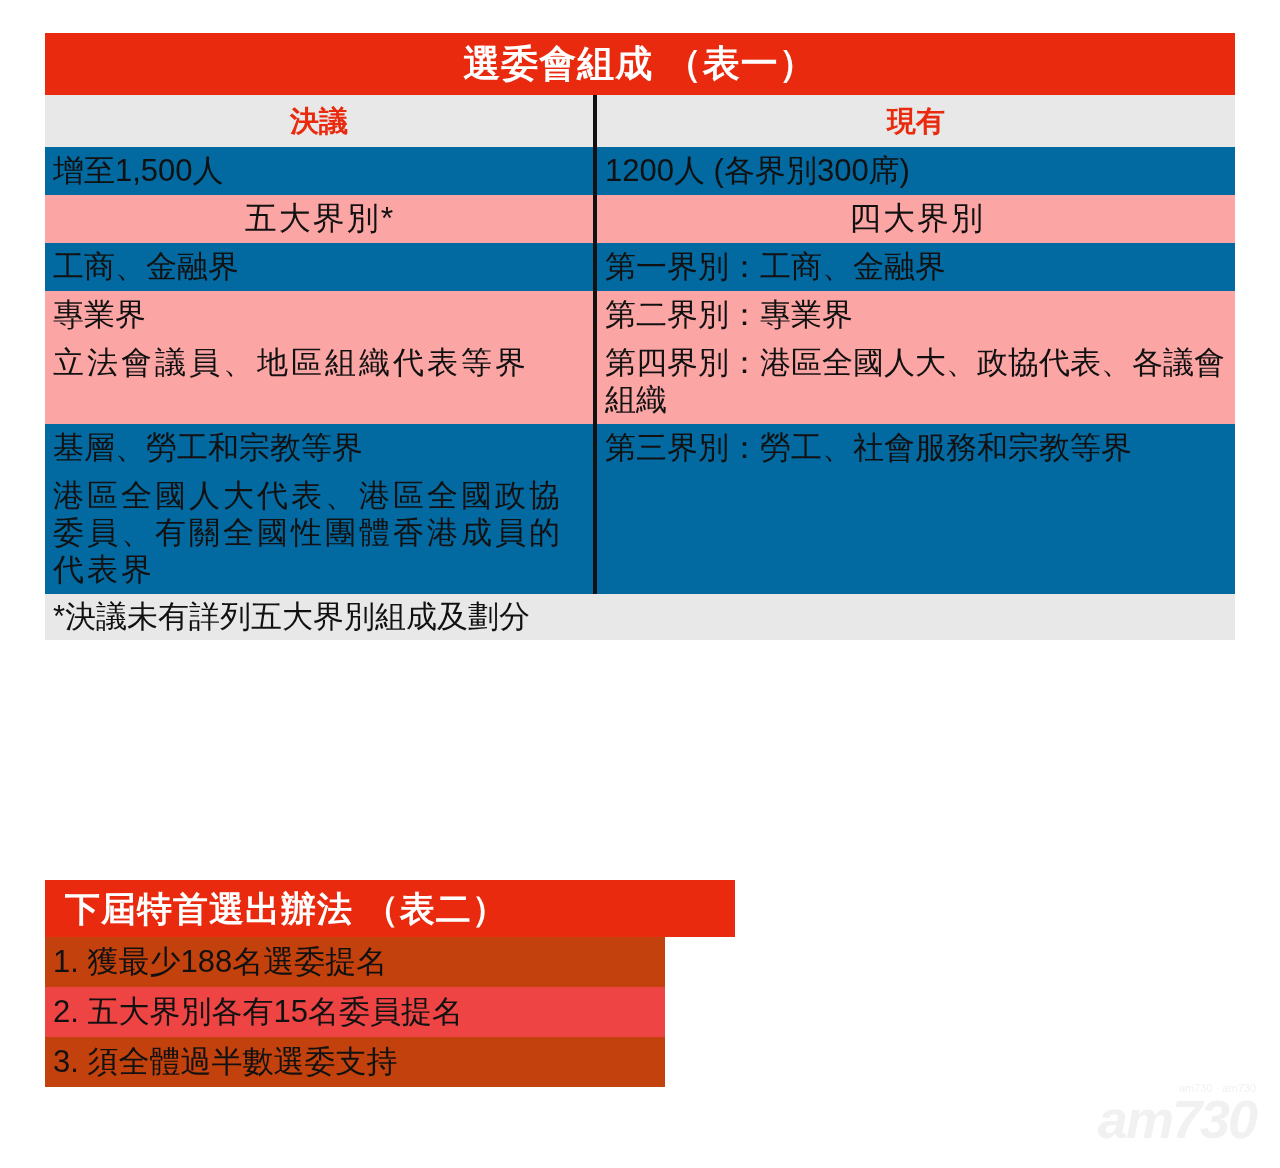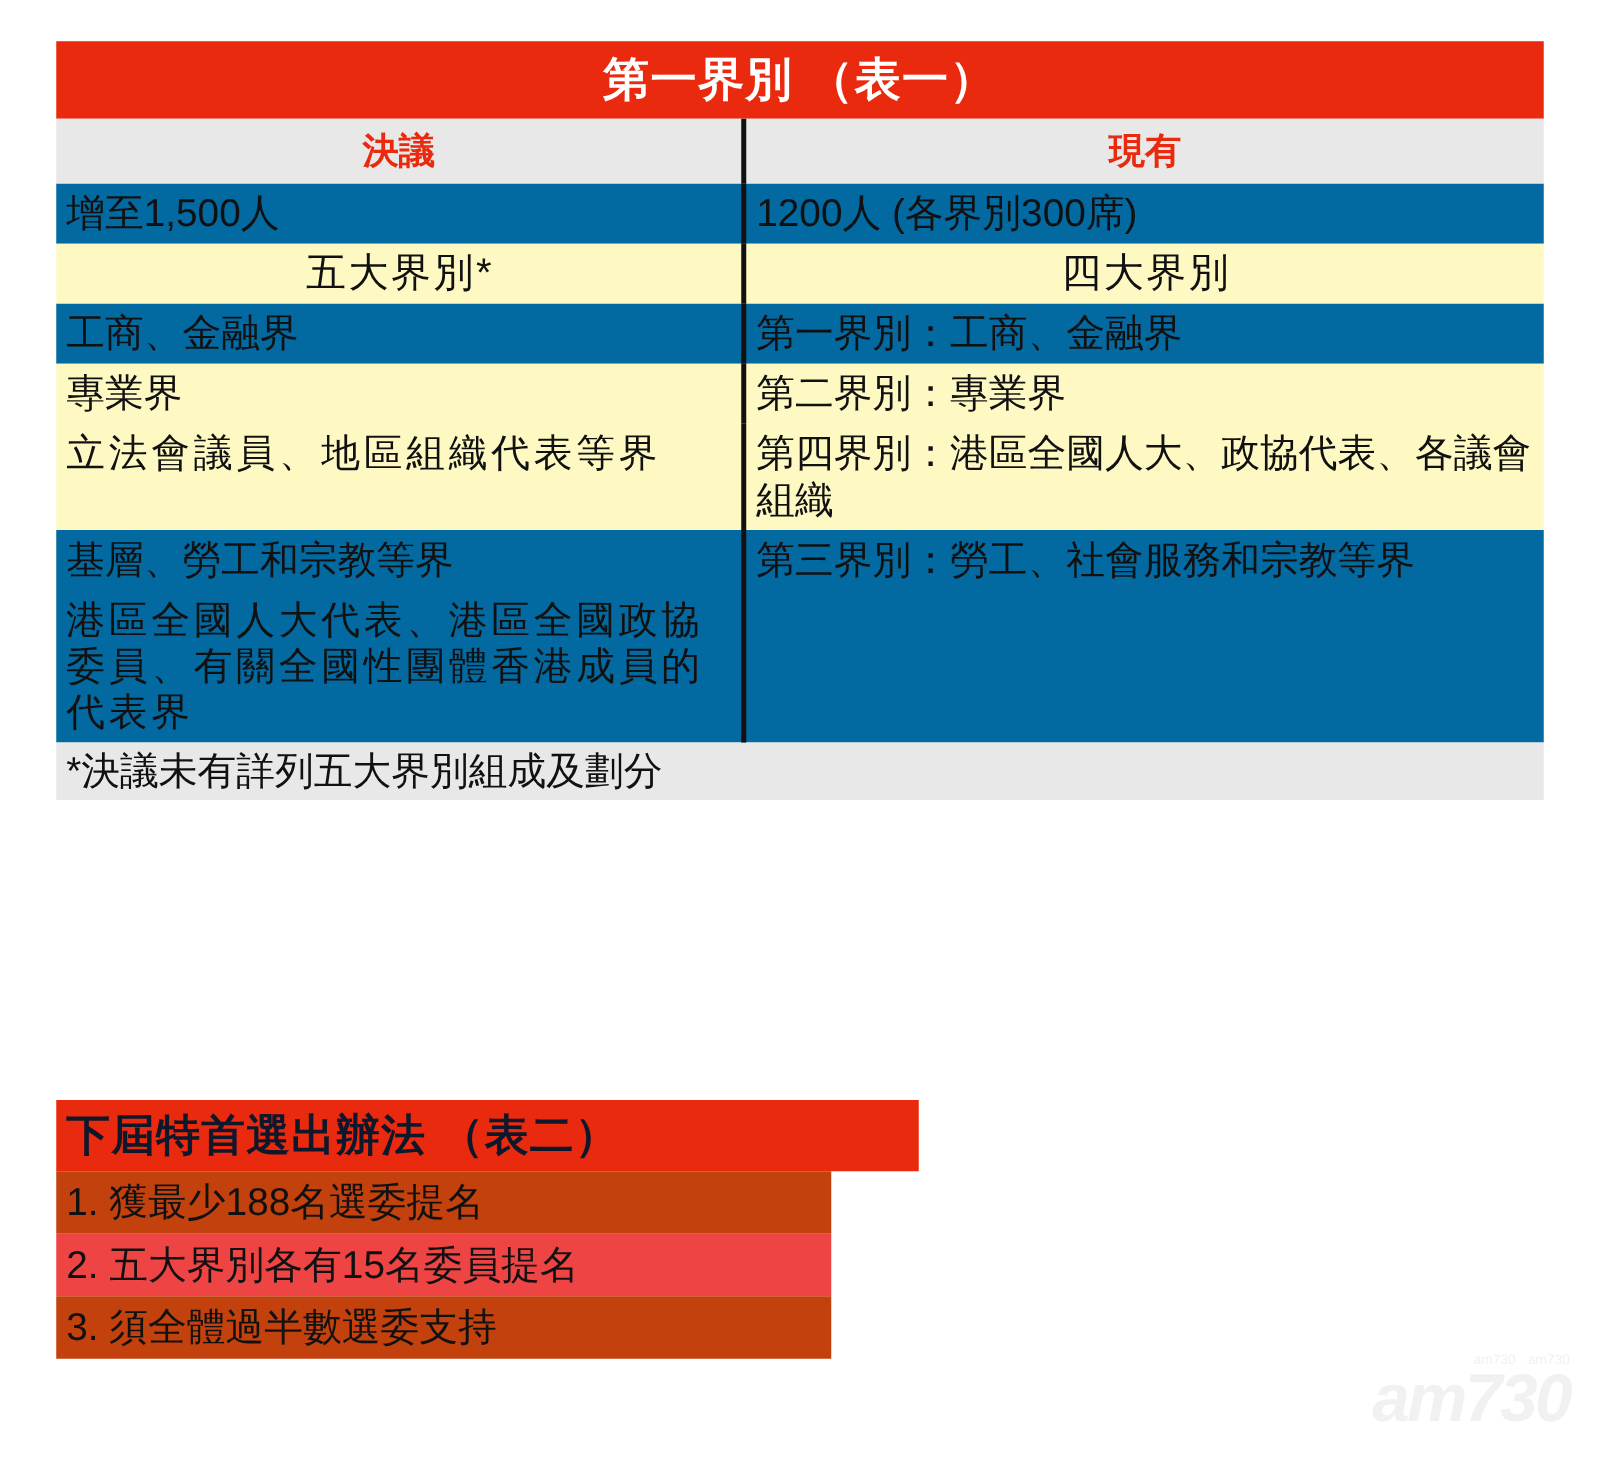--- a/index.html
+++ b/index.html
@@ -72,21 +72,21 @@
   .row {
     display: flex;
     align-items: stretch;
   }
   .row .cell {
     font-size: 31px;
     line-height: 37px;
     padding: 5px 6px 6px 8px;
     box-sizing: border-box;
   }
-  .row.shade { background: #fef9c3; }
+  .row.shade { background: #fca5a5; }
   .row.plain { background: #0369a1; }
 
   .row.center .cell {
     text-align: center;
     font-size: 32px;
     letter-spacing: 2px;
   }
 
   .spread {
     letter-spacing: 3px;
@@ -103,27 +103,27 @@
 
   
   .table2 {
     position: absolute;
     left: 45px;
     top: 880px;
     width: 1190px;
   }
   .t2-title {
     background: #ea2a0e;
-    color: #0f172a;
+    color: #ffffff;
     font-size: 35px;
     font-weight: bold;
     line-height: 57px;
     height: 57px;
     width: 690px;
-    padding-left: 8px;
+    padding-left: 20px;
     box-sizing: border-box;
     letter-spacing: 1px;
   }
   .t2-row {
     font-size: 31px;
     line-height: 50px;
     height: 50px;
     padding-left: 8px;
     box-sizing: border-box;
     width: 620px;
@@ -154,21 +154,21 @@
     margin-bottom: -6px;
   }
 </style>
 </head>
 <body>
 
 <div class="page">
 
   <div class="table1">
 
-    <div class="t1-title">第一界別 （表一）</div>
+    <div class="t1-title">選委會組成 （表一）</div>
 
     <div class="t1-subhead">
       <div class="cell col-left">決議</div>
       <div class="col-div"></div>
       <div class="cell col-right">現有</div>
     </div>
 
     <div class="row plain">
       <div class="cell col-left">增至1,500人</div>
       <div class="col-div"></div>

